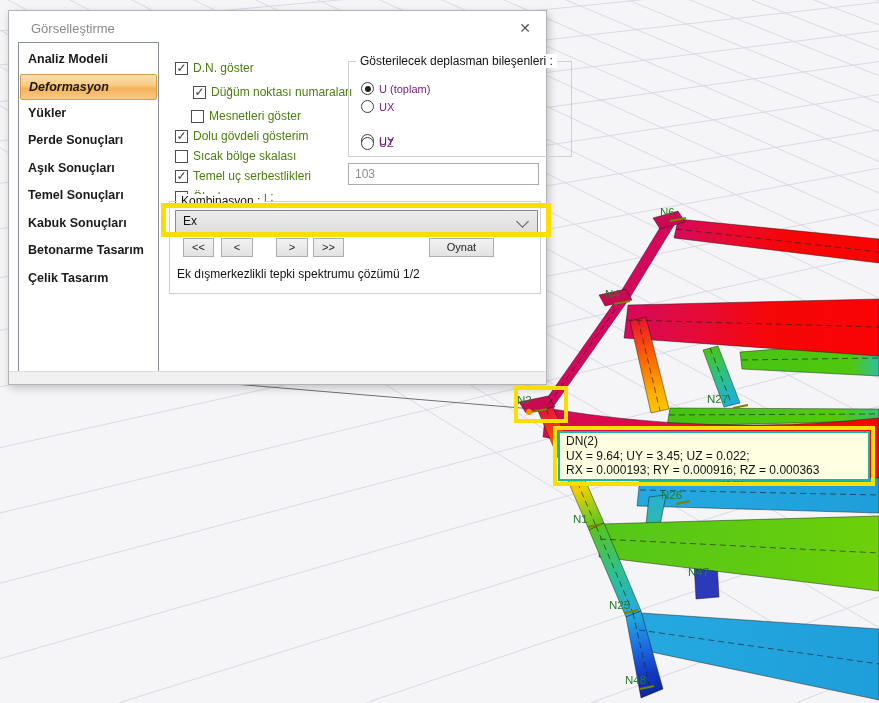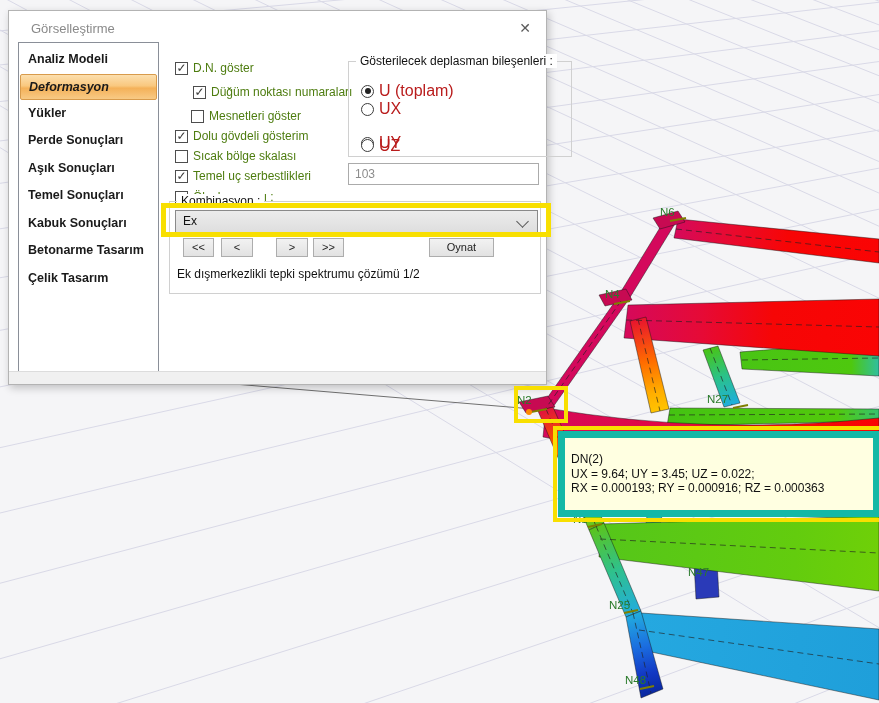--- a/index.html
+++ b/index.html
@@ -34,21 +34,21 @@
   .groupbox{position:absolute;border:1px solid #d0d0d0;box-sizing:border-box;}
   .groupbox .gb-label{position:absolute;top:-8px;left:7px;background:#fff;padding:0 4px;
                       font-size:12px;color:#111;white-space:nowrap;}
   #grp-displacement{left:339px;top:50px;width:224px;height:96px;}
   #grp-combination{left:160px;top:190px;width:372px;height:93px;}
 
   .radiorow{display:flex;align-items:center;position:absolute;left:12px;}
   .radio{width:13px;height:13px;border:1px solid #3c3c3c;border-radius:50%;box-sizing:border-box;
          background:#fff;position:relative;flex:0 0 13px;}
   .radio .dot{position:absolute;left:2.5px;top:2.5px;width:6px;height:6px;border-radius:50%;background:#222;}
-  .radiorow .lbl{font-size:16px;color:#b91c1c;padding-left:5px;white-space:nowrap;}
+  .radiorow .lbl{font-size:11px;color:#701a75;padding-left:5px;white-space:nowrap;}
 
   .scale-input{position:absolute;left:339px;top:152px;width:191px;height:22px;border:1px solid #ababab;
                box-sizing:border-box;font-family:"Liberation Sans",sans-serif;font-size:12px;
                color:#8c8c8c;padding:0 0 0 6px;background:#fff;outline:none;}
 
   .combo{position:absolute;left:166px;top:199px;width:363px;height:23px;box-sizing:border-box;
          border:1px solid #8a8a8a;background:linear-gradient(180deg,#ececec,#dedede);
          font-size:12px;color:#111;line-height:21px;padding-left:7px;}
   .combo .chev{position:absolute;right:10px;top:6px;width:8px;height:8px;
                border-left:1.6px solid #555;border-bottom:1.6px solid #555;
@@ -58,22 +58,22 @@
   .btn{position:absolute;height:19px;background:linear-gradient(180deg,#f2f2f2,#e2e2e2);
        border:1px solid #adadad;box-sizing:border-box;font-size:11px;color:#222;
        text-align:center;line-height:17px;cursor:default;}
   .status-text{position:absolute;left:168px;top:256px;font-size:12px;color:#111;white-space:nowrap;}
 
   
   .hl{position:absolute;border:5px solid #f8df00;background:transparent;pointer-events:none;}
   #hl-combo{left:161px;top:203px;width:380px;height:24px;z-index:40;}
   #hl-node{left:514px;top:386px;width:46px;height:29px;border-width:4px;z-index:20;}
   .tooltip{position:absolute;left:558px;top:431px;width:296px;height:44px;z-index:30;
-           background:#ffffe1;border:7px solid #14b8a6;outline:4px solid #f8df00;outline-offset:1px;
-           padding:14px 6px;box-sizing:content-box;}
+           background:#ffffe1;border:2px solid #14b8a6;outline:4px solid #f8df00;outline-offset:1px;
+           padding:1px 6px;box-sizing:content-box;}
   .tooltip div{font-size:12px;line-height:14.6px;color:#111;white-space:nowrap;}
 </style>
 </head>
 <body>
 
 <div id="stage">
 
   <svg id="scene" width="879" height="703" viewBox="0 0 879 703">
       <rect x="0" y="0" width="879" height="703" fill="#f5f5f7"></rect>
       <g stroke="#d9d9e7" stroke-width="1">

